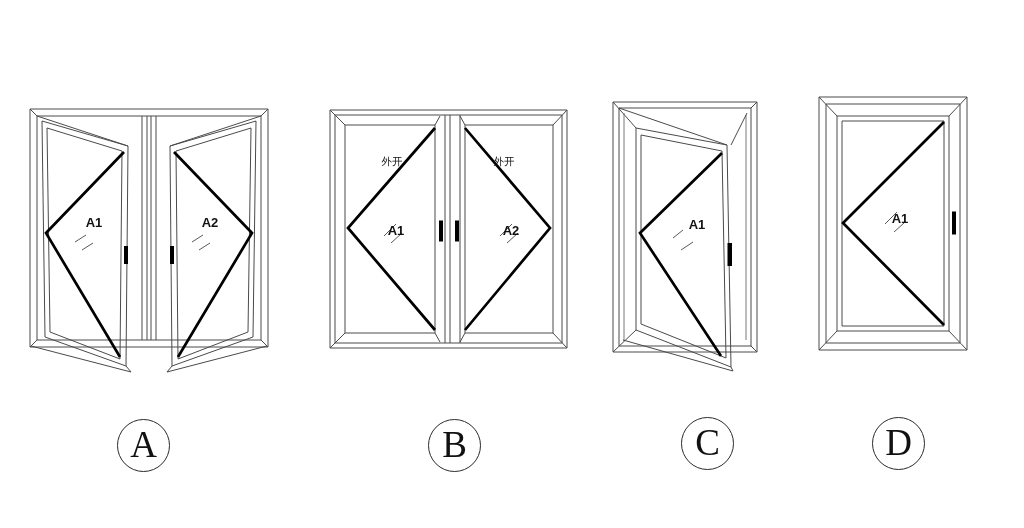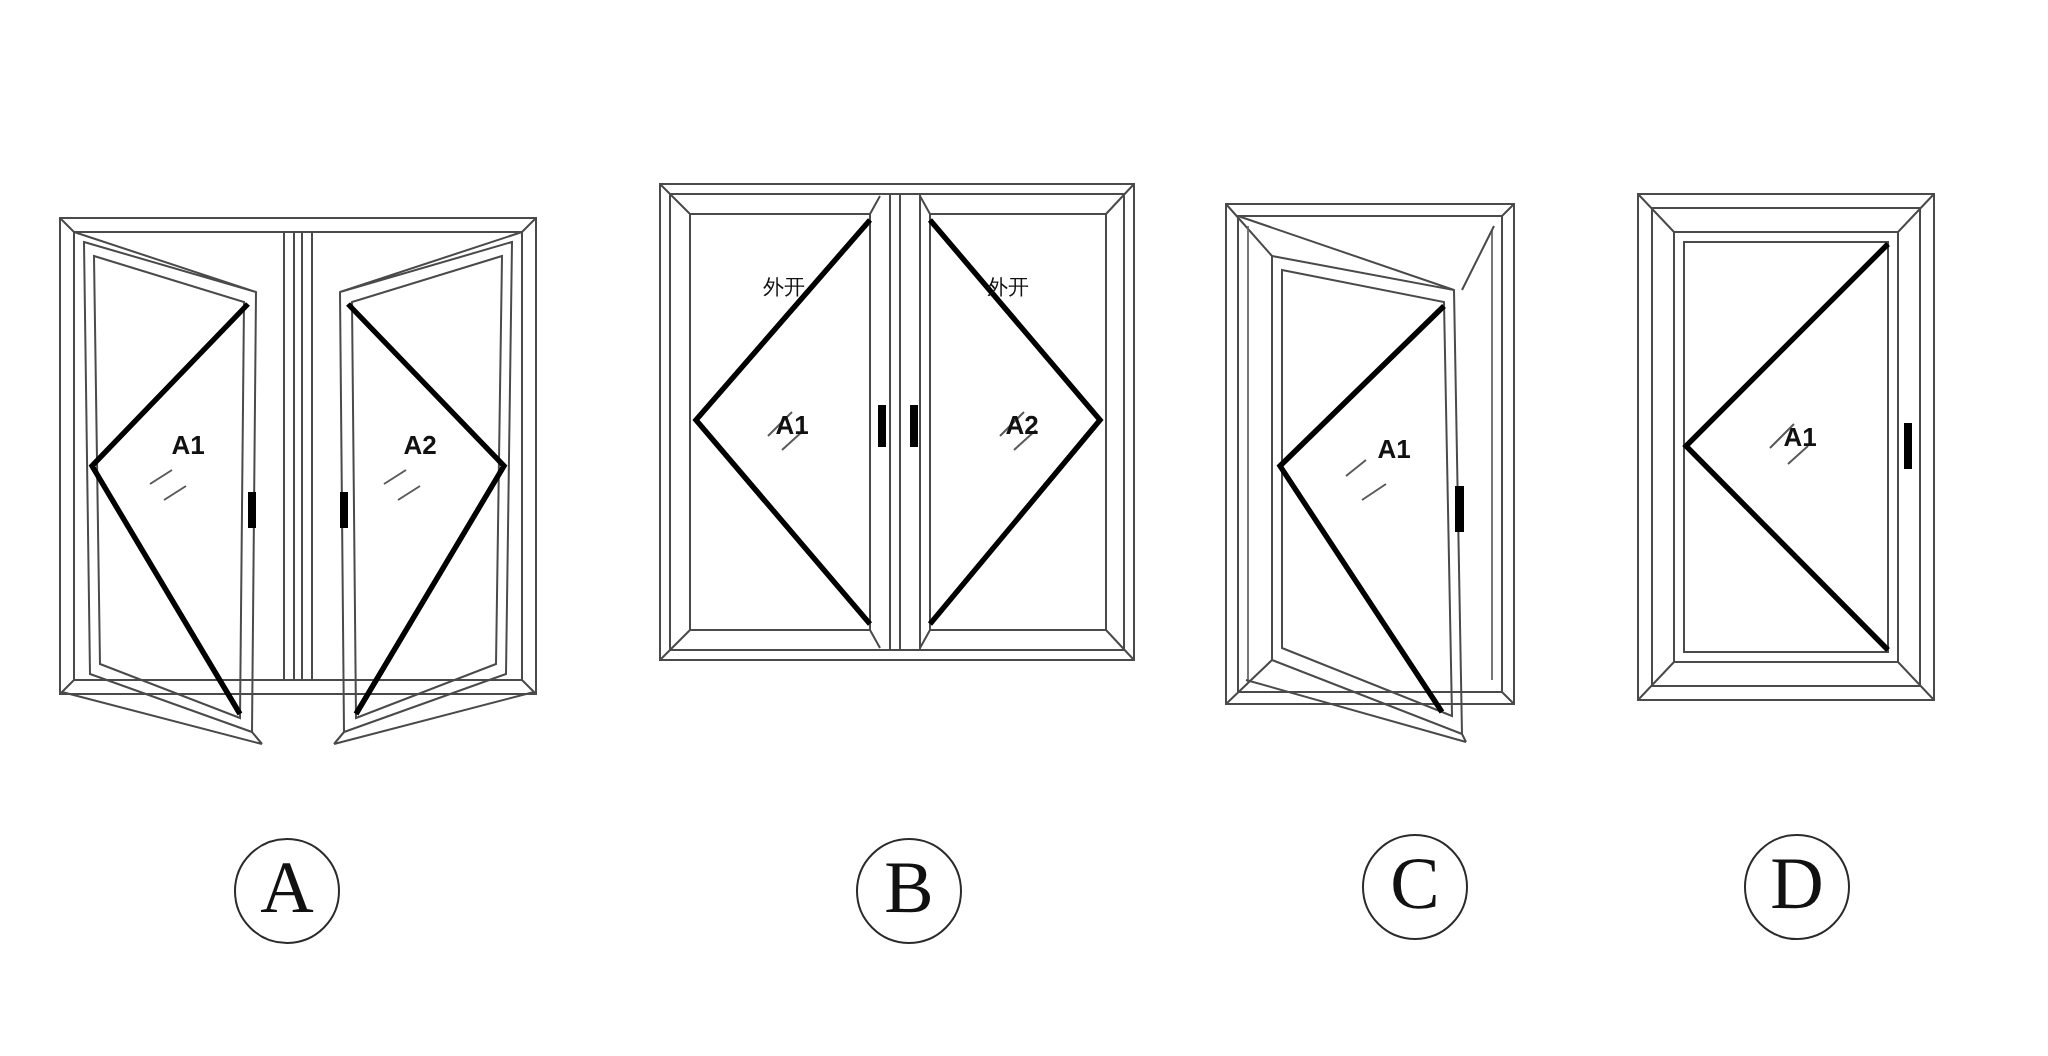--- a/index.html
+++ b/index.html
@@ -32,21 +32,21 @@
       <polyline class="thick" points="154,57 232,138 158,262"></polyline>
       <rect class="handle" x="104" y="151" width="4" height="18"></rect>
       <rect class="handle" x="150" y="151" width="4" height="18"></rect>
       <path class="hatch" d="M55,147 L66,140 M62,155 L73,148"></path>
       <path class="hatch" d="M172,147 L183,140 M179,155 L190,148"></path>
       <text class="pane-label" x="74" y="132">A1</text>
       <text class="pane-label" x="190" y="132">A2</text>
     </svg>
   </figure>
 
-  <figure class="drawing" style="left:320px;top:84px;">
+  <figure class="drawing" style="left:320px;top:102px;">
     <svg width="256" height="256" viewBox="0 0 256 256">
       <path class="thin" d="M10,8 H247 V246 H10 Z M15,13 H242 V241 H15 Z M10,8 L25,23 M247,8 L233,23 M10,246 L25,231 M247,246 L233,231"></path>
       <path class="thin" d="M25,23 H115 V231 H25 Z M145,23 H233 V231 H145 Z"></path>
       <path class="thin" d="M125,13 V241 M130,13 V241 M140,13 V241 M115,23 L120,14 M145,23 L140,14 M115,231 L120,240 M145,231 L140,240"></path>
       <polyline class="thick" points="115,26 28,126 115,228"></polyline>
       <polyline class="thick" points="145,26 230,126 145,228"></polyline>
       <rect class="handle" x="119" y="118.5" width="4" height="21"></rect>
       <rect class="handle" x="135" y="118.5" width="4" height="21"></rect>
       <path class="hatch" d="M64,134 L76,122 M71,141 L82,131"></path>
       <path class="hatch" d="M180,134 L192,122 M187,141 L198,131"></path>

